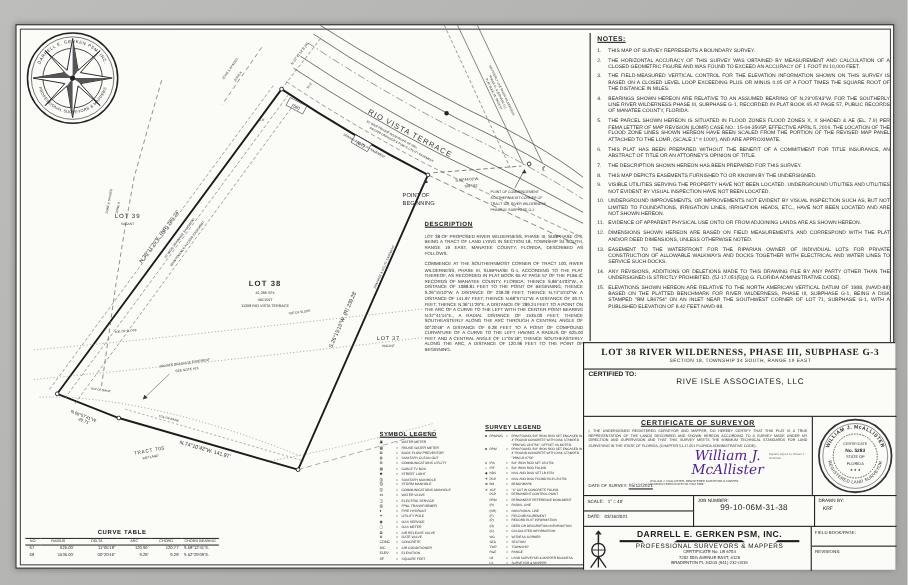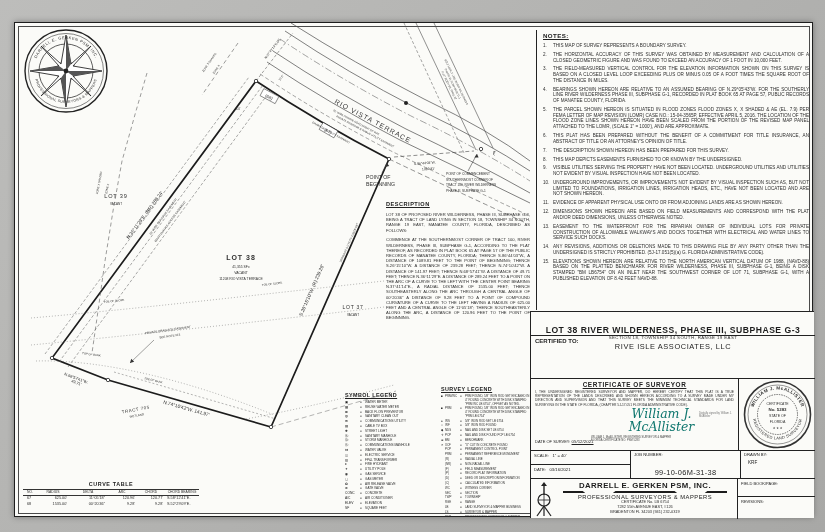--- a/index.html
+++ b/index.html
@@ -41,39 +41,39 @@
   .curve-table h4 { font-size:5.4px; letter-spacing:.6px; text-align:center; color:#222; margin-bottom:1.5px; }
   .ct-grid { display:grid; grid-template-columns:14px 32px 38px 30px 28px 34px; }
   .ct-grid .h { font-size:3.4px; line-height:3.8px; color:#2e2e2e; text-align:center; padding:1px 0; border-top:.6px solid #333; border-bottom:.6px solid #333; }
   .ct-grid .c { font-size:3.8px; line-height:5.4px; color:#2e2e2e; text-align:right; padding-right:2px; }
   .ct-grid .c.first { text-align:center; }
   .ct-grid .c.last { text-align:left; padding-left:2px; }
 
   
   .tb { left:515px; top:288px; width:284px; height:207px; border-left:1px solid #222; border-top:1px solid #222; background:#fbfbf8; }
   .tb-row1 { position:absolute; left:0; top:0; width:284px; height:24px; border-bottom:1px solid #222; text-align:center; }
-  .tb-title { font-size:8.6px; font-weight:bold; letter-spacing:.5px; color:#1d1d1d; margin-top:13px; }
+  .tb-title { font-size:8.6px; font-weight:bold; letter-spacing:.5px; color:#1d1d1d; margin-top:3px;font-family:Liberation Serif, serif; }
   .tb-sub { font-size:4.4px; letter-spacing:.4px; color:#2e2e2e; }
   .tb-row2 { position:absolute; left:0; top:24px; width:284px; height:43px; border-bottom:1px solid #222; }
   .tb-certto { position:absolute; left:4px; top:2px; font-size:6px; font-weight:bold; color:#222; }
   .tb-certco { position:absolute; left:0; top:6px; width:284px; text-align:center; font-size:7.4px; letter-spacing:.6px; color:#222; }
   .tb-cert { position:absolute; left:0; top:67px; width:207px; height:72px; border-bottom:1px solid #222; }
   .tb-cert h5 { text-align:center; font-size:6.4px; letter-spacing:.6px; color:#222; margin-top:2px; text-decoration:underline; }
   .tb-cert .ctext { margin:2px 4px 0 4px; font-size:3.3px; line-height:4.2px; text-align:justify; color:#333; }
-  .sig { position:absolute; left:88px; top:28px; width:85px; text-align:center; font-family:"DejaVu Serif", serif; font-style:italic; font-size:12.5px; line-height:13px; color:#0f766e; }
+  .sig { position:absolute; left:88px; top:28px; width:85px; text-align:center; font-family:"DejaVu Serif", serif; font-style:italic; font-size:12.5px; line-height:13px; color:#4c1d95; }
   .dig { position:absolute; left:168px; top:33px; width:36px; font-size:2.6px; line-height:3.2px; color:#777; }
   .signer { position:absolute; left:60px; top:57px; width:145px; font-size:2.7px; line-height:3.4px; color:#444; }
   .dos { position:absolute; left:4px; top:60px; font-size:4px; color:#222; }
   .dos b { font-size:4.4px; text-decoration:underline; font-weight:normal; }
   .tb-seal { position:absolute; left:207px; top:67px; width:77px; height:72px; border-bottom:1px solid #222; border-left:1px solid #222; }
   .tb-row4 { position:absolute; left:0; top:139px; width:284px; height:28px; border-bottom:1px solid #222; }
   .cell-scale { position:absolute; left:0; top:0; width:100px; height:14px; border-bottom:.8px solid #222; border-right:1px solid #222; padding:2px 3px; font-size:4.2px; color:#222; }
   .cell-date { position:absolute; left:0; top:14px; width:100px; height:14px; border-right:1px solid #222; padding:2px 3px; font-size:4.2px; color:#222; }
   .cell-job { position:absolute; left:100px; top:0; width:110px; height:28px; border-right:1px solid #222; padding:1px 3px; font-size:4.2px; color:#222; }
-  .cell-job .jv { font-size:7.4px; letter-spacing:.3px; text-align:center; margin-top:11px; color:#1d1d1d; }
+  .cell-job .jv { font-size:7.4px; letter-spacing:.3px; text-align:center; margin-top:0; color:#1d1d1d; }
   .cell-drawn { position:absolute; left:210px; top:0; width:74px; height:28px; padding:1px 3px; font-size:4.2px; color:#222; }
   .cell-drawn .dv { font-size:4.6px; margin-top:3px; padding-left:4px; }
   .tb-row5 { position:absolute; left:0; top:167px; width:284px; height:40px; }
   .company { position:absolute; left:0; top:0; width:207px; height:40px; border-right:1px solid #222; text-align:center; }
   .company .cname { font-size:7.8px; font-weight:bold; letter-spacing:.4px; color:#1c1c1c; margin-top:2px; margin-left:22px; }
   .company .cbar { height:2.4px; background:#1c1c1c; margin:1px 10px 1px 32px; clip-path:polygon(0 0,12% 0,14% 100%,30% 100%,32% 0,68% 0,70% 100%,86% 100%,88% 0,100% 0,100% 100%,0 100%); }
   .company .cl1 { font-size:5.8px; letter-spacing:.5px; color:#1d1d1d; margin-left:22px; }
   .company .cl2, .company .cl3, .company .cl4 { font-size:3.9px; color:#2e2e2e; margin-left:22px; line-height:4.8px; }
   .emblem { position:absolute; left:2px; top:2px; }
   .cell-fb { position:absolute; left:207px; top:0; width:77px; height:18px; border-bottom:1px solid #222; padding:2px 3px; font-size:4px; color:#222; }

